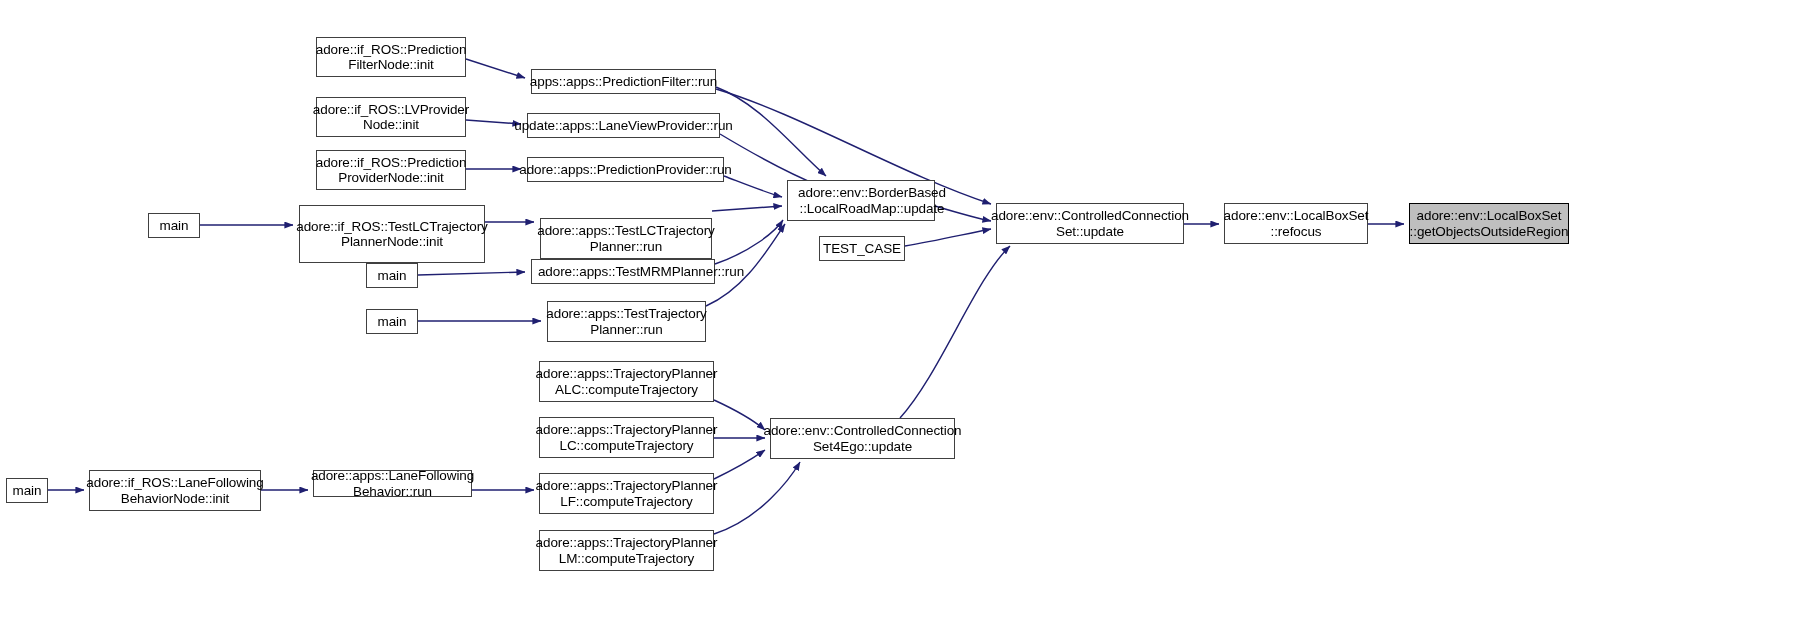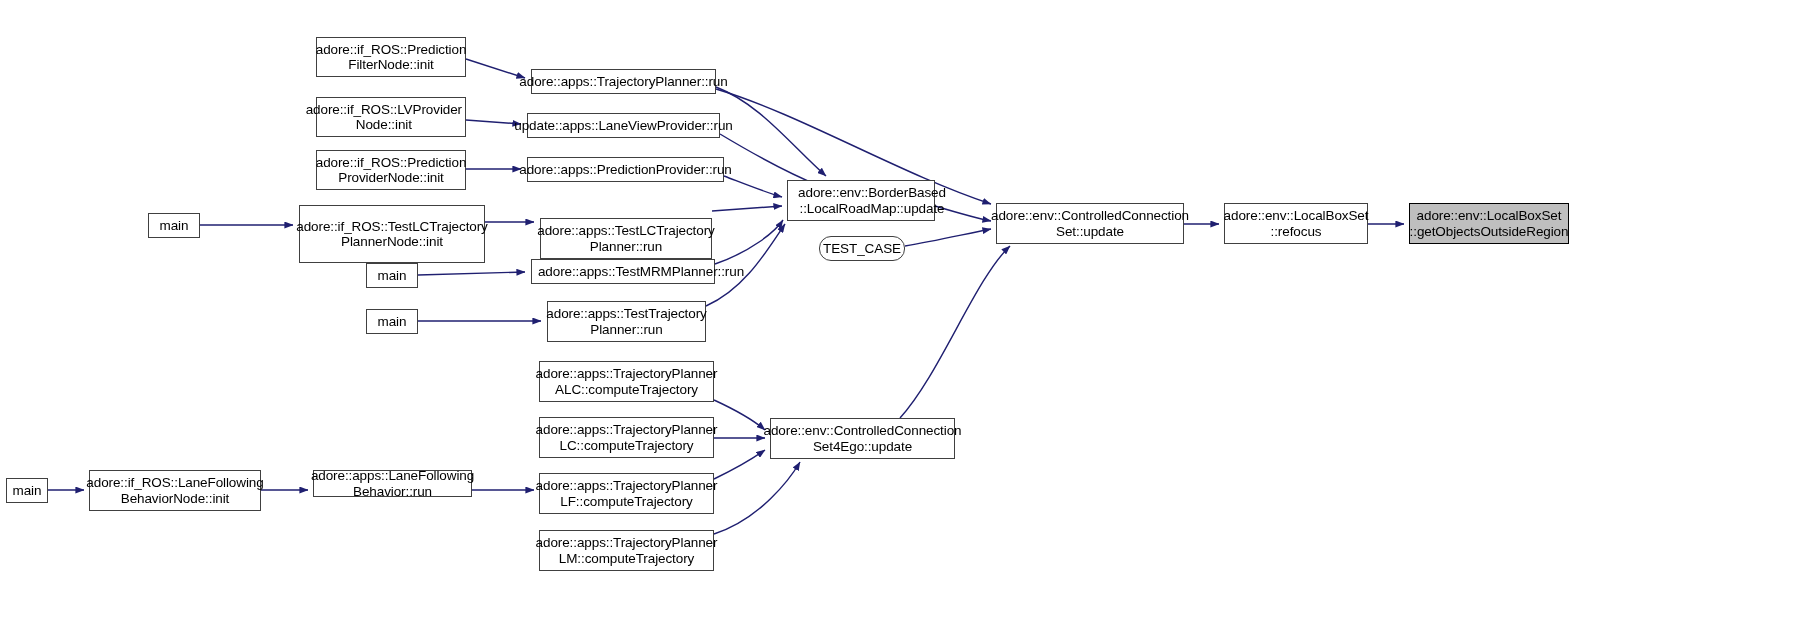--- a/index.html
+++ b/index.html
@@ -85,41 +85,41 @@
         <path d="M714,500 C760,485 790,445 800,428" fill="none" stroke="#1f1f70" stroke-width="1.4" marker-end="url(#arrowhead)"></path>
         <path d="M900,384 C940,340 975,245 1010,212" fill="none" stroke="#1f1f70" stroke-width="1.4" marker-end="url(#arrowhead)"></path>
         <path d="M48,456 L84,456" fill="none" stroke="#1f1f70" stroke-width="1.4" marker-end="url(#arrowhead)"></path>
         <path d="M261,456 L308,456" fill="none" stroke="#1f1f70" stroke-width="1.4" marker-end="url(#arrowhead)"></path>
         <path d="M472,456 L534,456" fill="none" stroke="#1f1f70" stroke-width="1.4" marker-end="url(#arrowhead)"></path>
       </g>
   </svg>
   <div id="nodes-layer">
       <div class="node" style="left: 316px; top: 3px; width: 150px; height: 40px;"><span class="node-label">adore::if_ROS::Prediction
 FilterNode::init</span></div>
-      <div class="node" style="left: 531px; top: 35px; width: 185px; height: 25px;"><span class="node-label">adore::apps::TrajectoryPlanner::run</span></div>
-      <div class="node" style="left: 316px; top: 63px; width: 150px; height: 40px; justify-content: flex-end;"><span class="node-label">adore::if_ROS::LVProvider
+      <div class="node" style="left: 531px; top: 35px; width: 185px; height: 25px;"><span class="node-label">apps::apps::PredictionFilter::run</span></div>
+      <div class="node" style="left: 316px; top: 63px; width: 150px; height: 40px;"><span class="node-label">adore::if_ROS::LVProvider
 Node::init</span></div>
       <div class="node" style="left: 527px; top: 79px; width: 193px; height: 25px;"><span class="node-label">update::apps::LaneViewProvider::run</span></div>
       <div class="node" style="left: 316px; top: 116px; width: 150px; height: 40px;"><span class="node-label">adore::if_ROS::Prediction
 ProviderNode::init</span></div>
       <div class="node" style="left: 527px; top: 123px; width: 197px; height: 25px;"><span class="node-label">adore::apps::PredictionProvider::run</span></div>
       <div class="node" style="left: 148px; top: 179px; width: 52px; height: 25px;"><span class="node-label">main</span></div>
       <div class="node" style="left: 299px; top: 171px; width: 186px; height: 58px;"><span class="node-label">adore::if_ROS::TestLCTrajectory
 PlannerNode::init</span></div>
       <div class="node" style="left: 540px; top: 184px; width: 172px; height: 41px; text-align: center;"><span class="node-label">adore::apps::TestLCTrajectory
 Planner::run</span></div>
       <div class="node" style="left: 787px; top: 146px; width: 148px; height: 41px; padding-left: 22px;"><span class="node-label">adore::env::BorderBased
 ::LocalRoadMap::update</span></div>
       <div class="node" style="left: 996px; top: 169px; width: 188px; height: 41px;"><span class="node-label">adore::env::ControlledConnection
 Set::update</span></div>
       <div class="node" style="left: 1224px; top: 169px; width: 144px; height: 41px;"><span class="node-label">adore::env::LocalBoxSet
 ::refocus</span></div>
       <div class="node highlight" style="left: 1409px; top: 169px; width: 160px; height: 41px;"><span class="node-label">adore::env::LocalBoxSet
 ::getObjectsOutsideRegion</span></div>
-      <div class="node" style="left: 819px; top: 202px; width: 86px; height: 25px; border-radius: 12px;"><span class="node-label">TEST_CASE</span></div>
+      <div class="node" style="left: 819px; top: 202px; width: 86px; height: 25px;"><span class="node-label">TEST_CASE</span></div>
       <div class="node" style="left: 366px; top: 229px; width: 52px; height: 25px;"><span class="node-label">main</span></div>
       <div class="node" style="left: 531px; top: 225px; width: 184px; height: 25px; padding-left: 36px;"><span class="node-label">adore::apps::TestMRMPlanner::run</span></div>
       <div class="node" style="left: 366px; top: 275px; width: 52px; height: 25px;"><span class="node-label">main</span></div>
       <div class="node" style="left: 547px; top: 267px; width: 159px; height: 41px;"><span class="node-label">adore::apps::TestTrajectory
 Planner::run</span></div>
       <div class="node" style="left: 539px; top: 327px; width: 175px; height: 41px;"><span class="node-label">adore::apps::TrajectoryPlanner
 ALC::computeTrajectory</span></div>
       <div class="node" style="left: 539px; top: 383px; width: 175px; height: 41px;"><span class="node-label">adore::apps::TrajectoryPlanner
 LC::computeTrajectory</span></div>
       <div class="node" style="left: 770px; top: 384px; width: 185px; height: 41px;"><span class="node-label">adore::env::ControlledConnection

